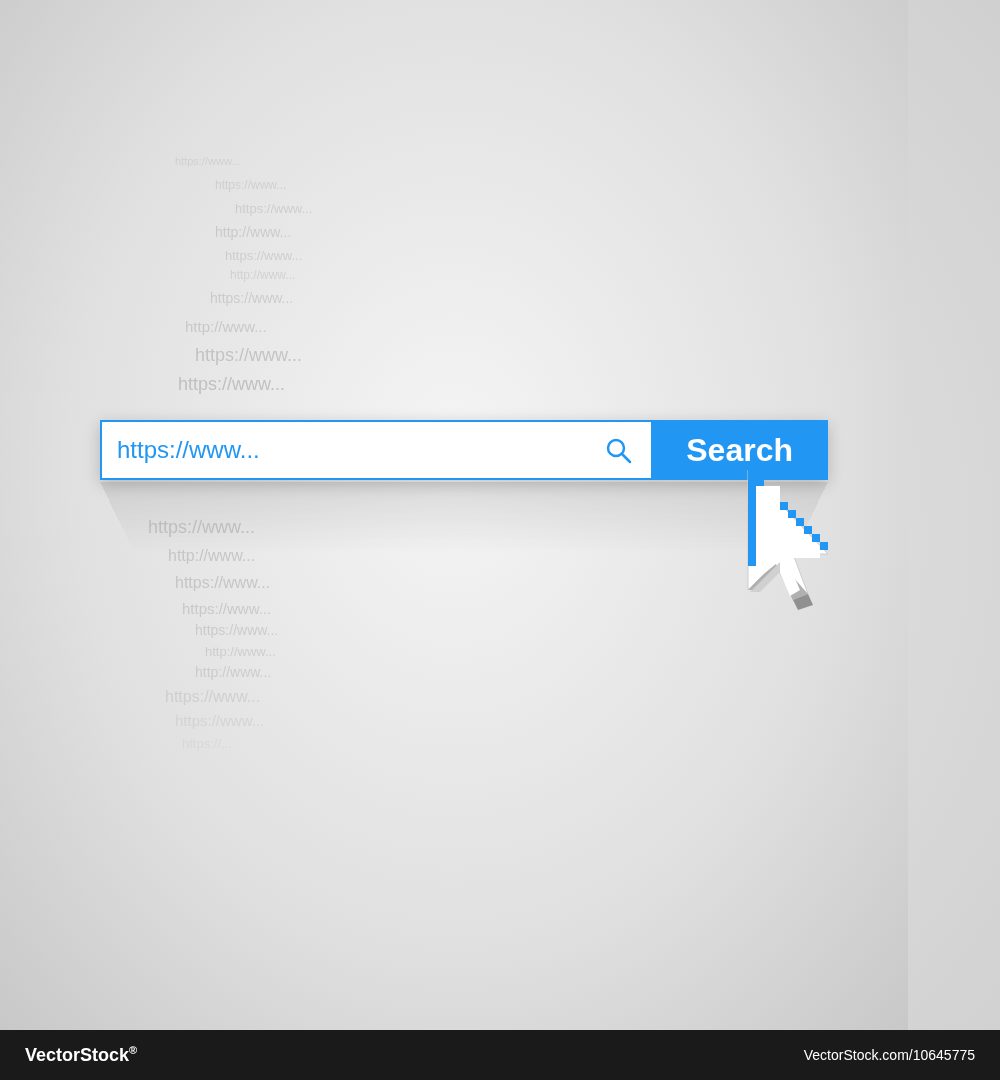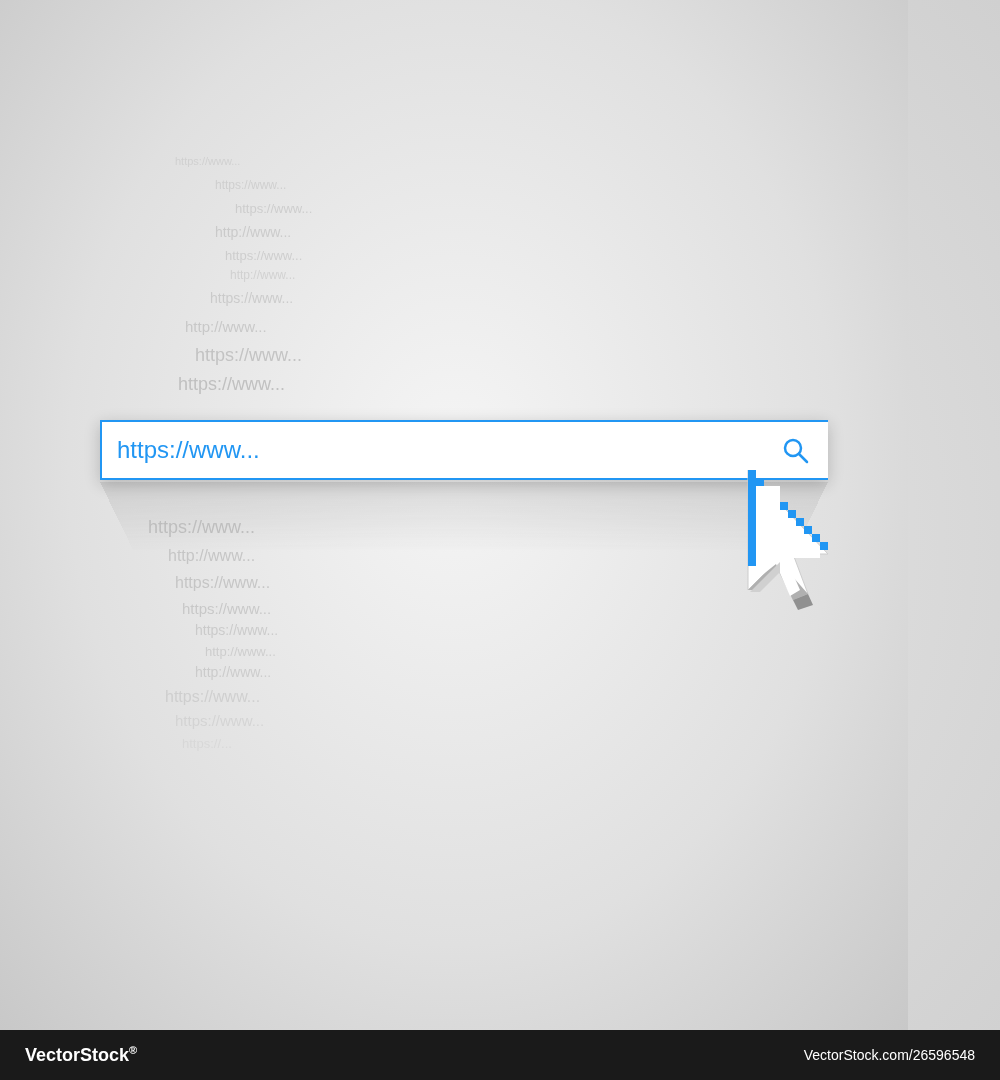--- a/index.html
+++ b/index.html
@@ -188,20 +188,21 @@
   <div class="search-bar-container">
     <div class="search-input-wrapper">
       <span class="search-input-text">https://www...</span>
       <div class="search-icon-wrapper">
         <svg width="28" height="28" viewBox="0 0 28 28" fill="none">
           <circle cx="12" cy="12" r="8" stroke="#2196F3" stroke-width="2.5" fill="none"></circle>
           <line x1="18" y1="18" x2="26" y2="26" stroke="#2196F3" stroke-width="2.5" stroke-linecap="round"></line>
         </svg>
       </div>
     </div>
+    <button class="search-button">Search</button>
   </div>
 
   <div class="cursor-3d">
     <svg class="cursor-svg" viewBox="0 0 160 200" xmlns="http://www.w3.org/2000/svg">
 
       <polygon points="20,10 20,130 50,100 65,140 80,134 65,94 100,94" fill="white" stroke="#cccccc" stroke-width="1"></polygon>
 
       <rect x="20" y="10" width="8" height="8" fill="#2196F3"></rect>
       <rect x="20" y="18" width="8" height="8" fill="#2196F3"></rect>
       <rect x="20" y="26" width="8" height="8" fill="#2196F3"></rect>
@@ -235,14 +236,14 @@
       <polygon points="22,132 52,102 52,112 32,132" fill="#d0d0d0"></polygon>
     </svg>
   </div>
 
 </div>
 
 <div class="footer">
   <div class="footer-logo">
     <span>VectorStock</span><sup>®</sup>
   </div>
-  <div class="footer-url">VectorStock.com/26596548</div>
+  <div class="footer-url">VectorStock.com/10645775</div>
 </div>
 
 </body></html>

